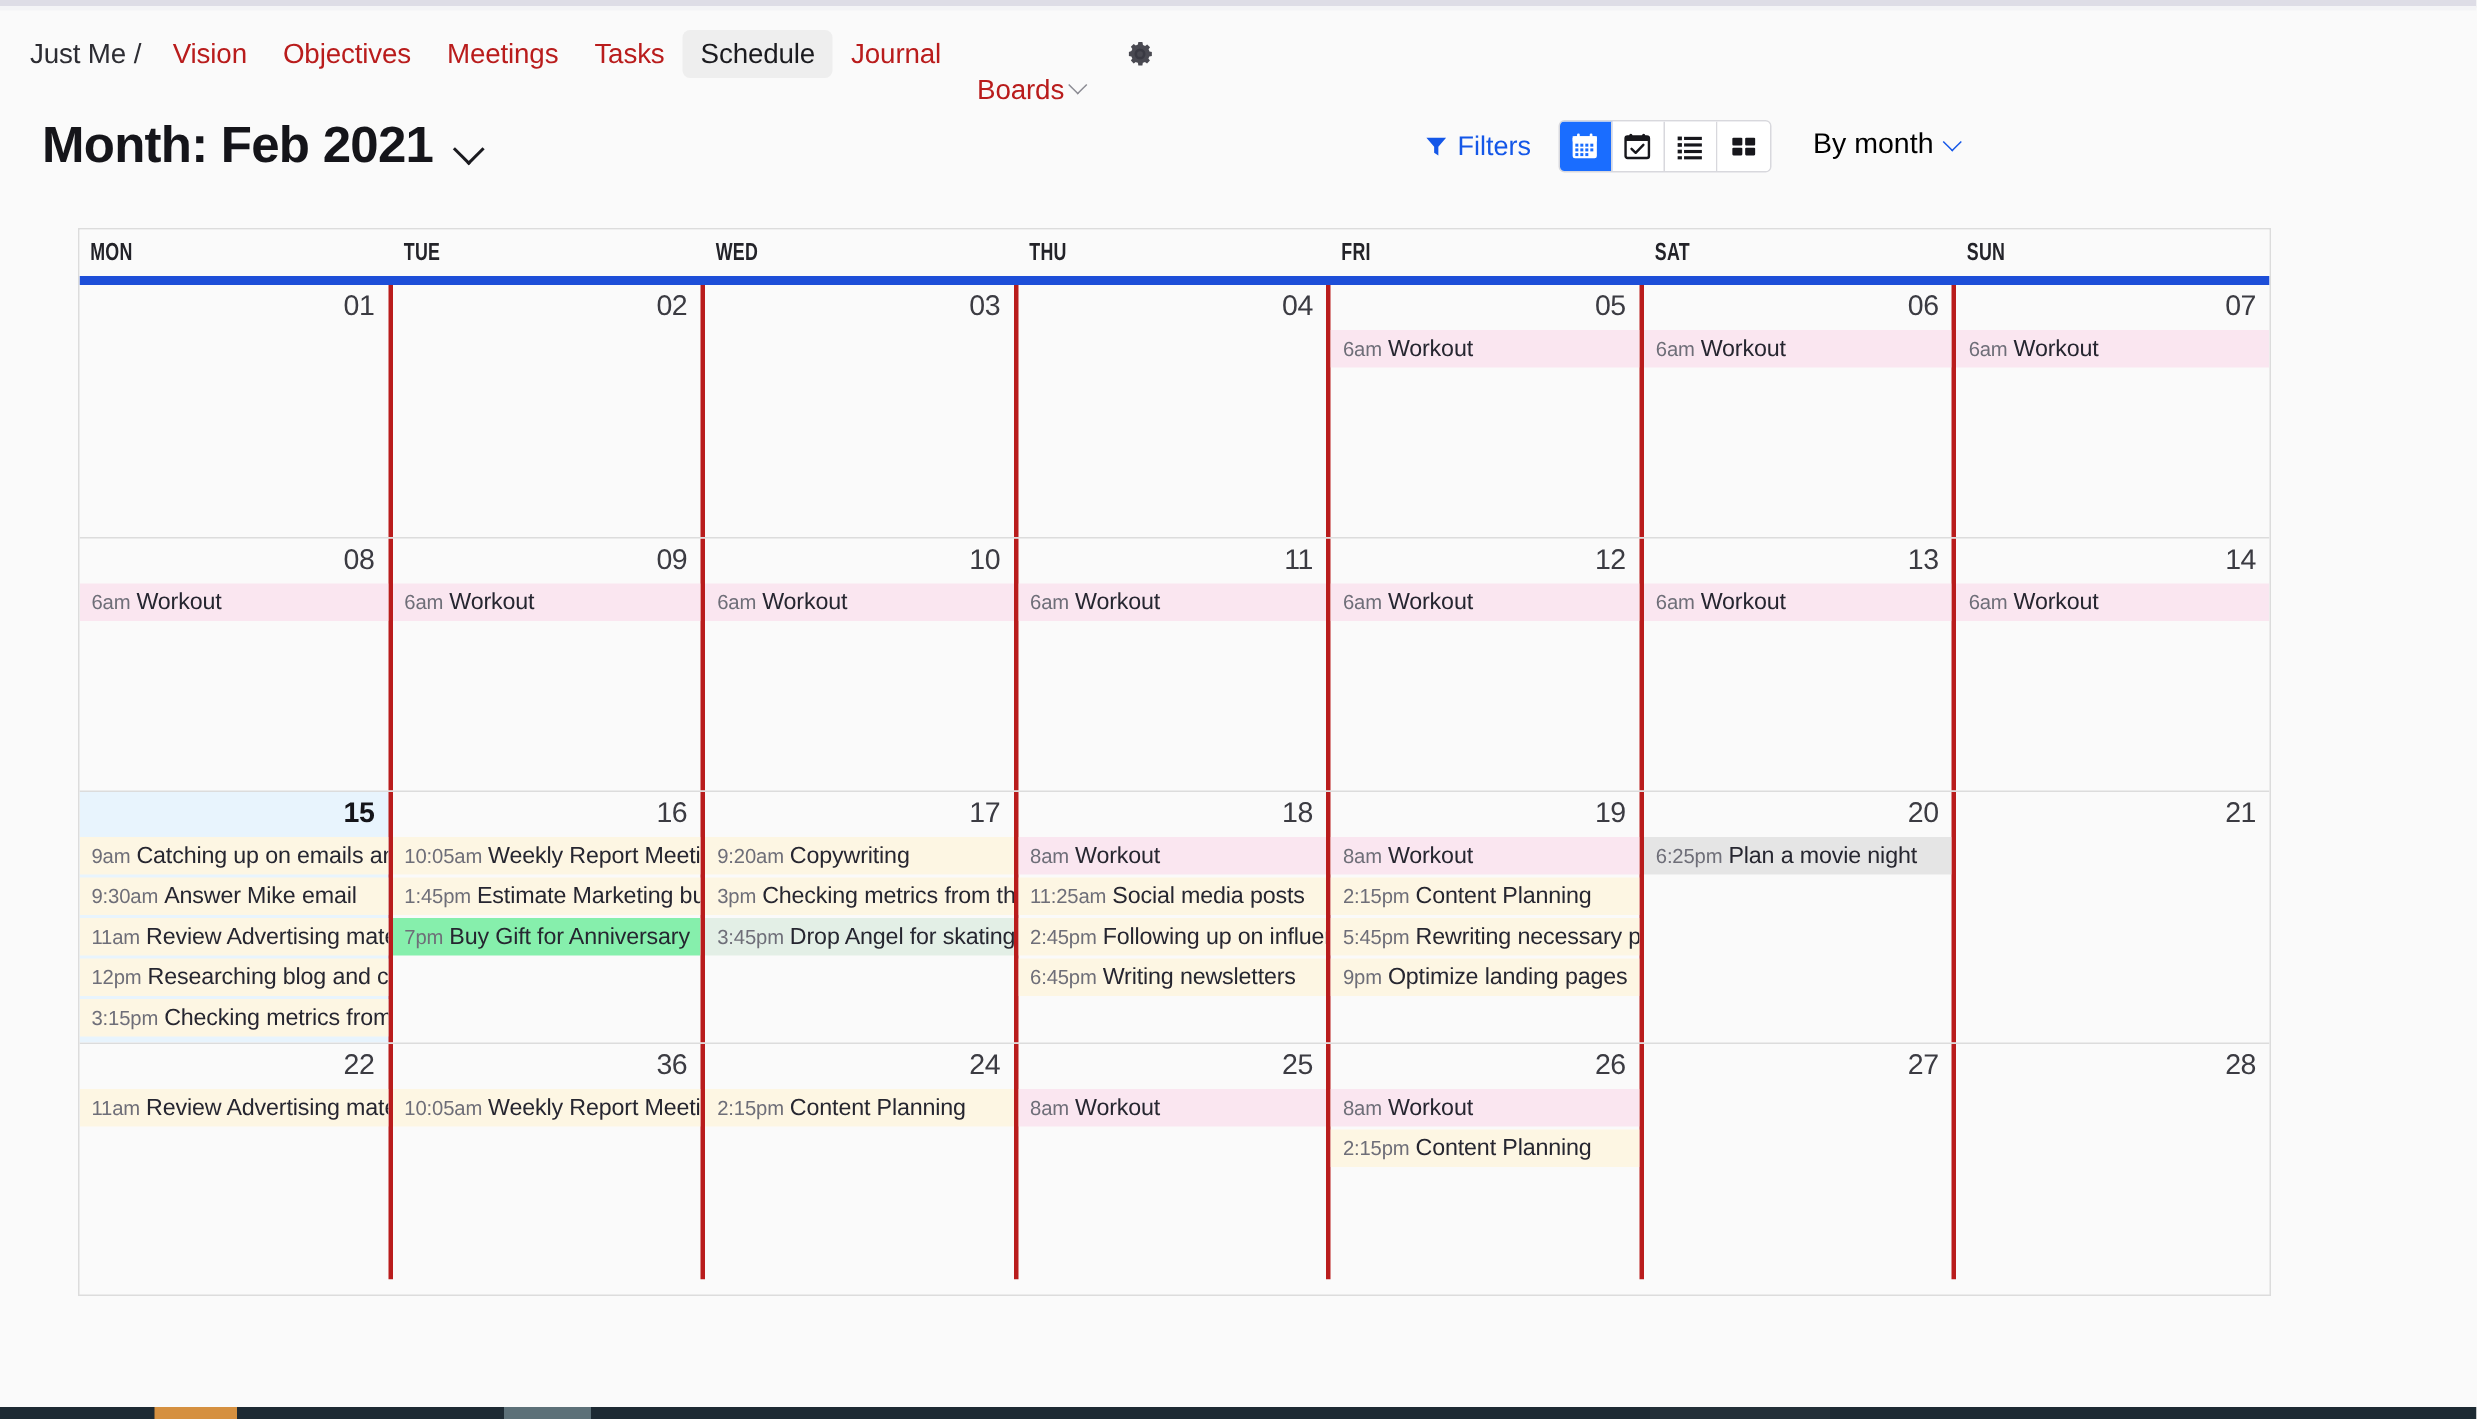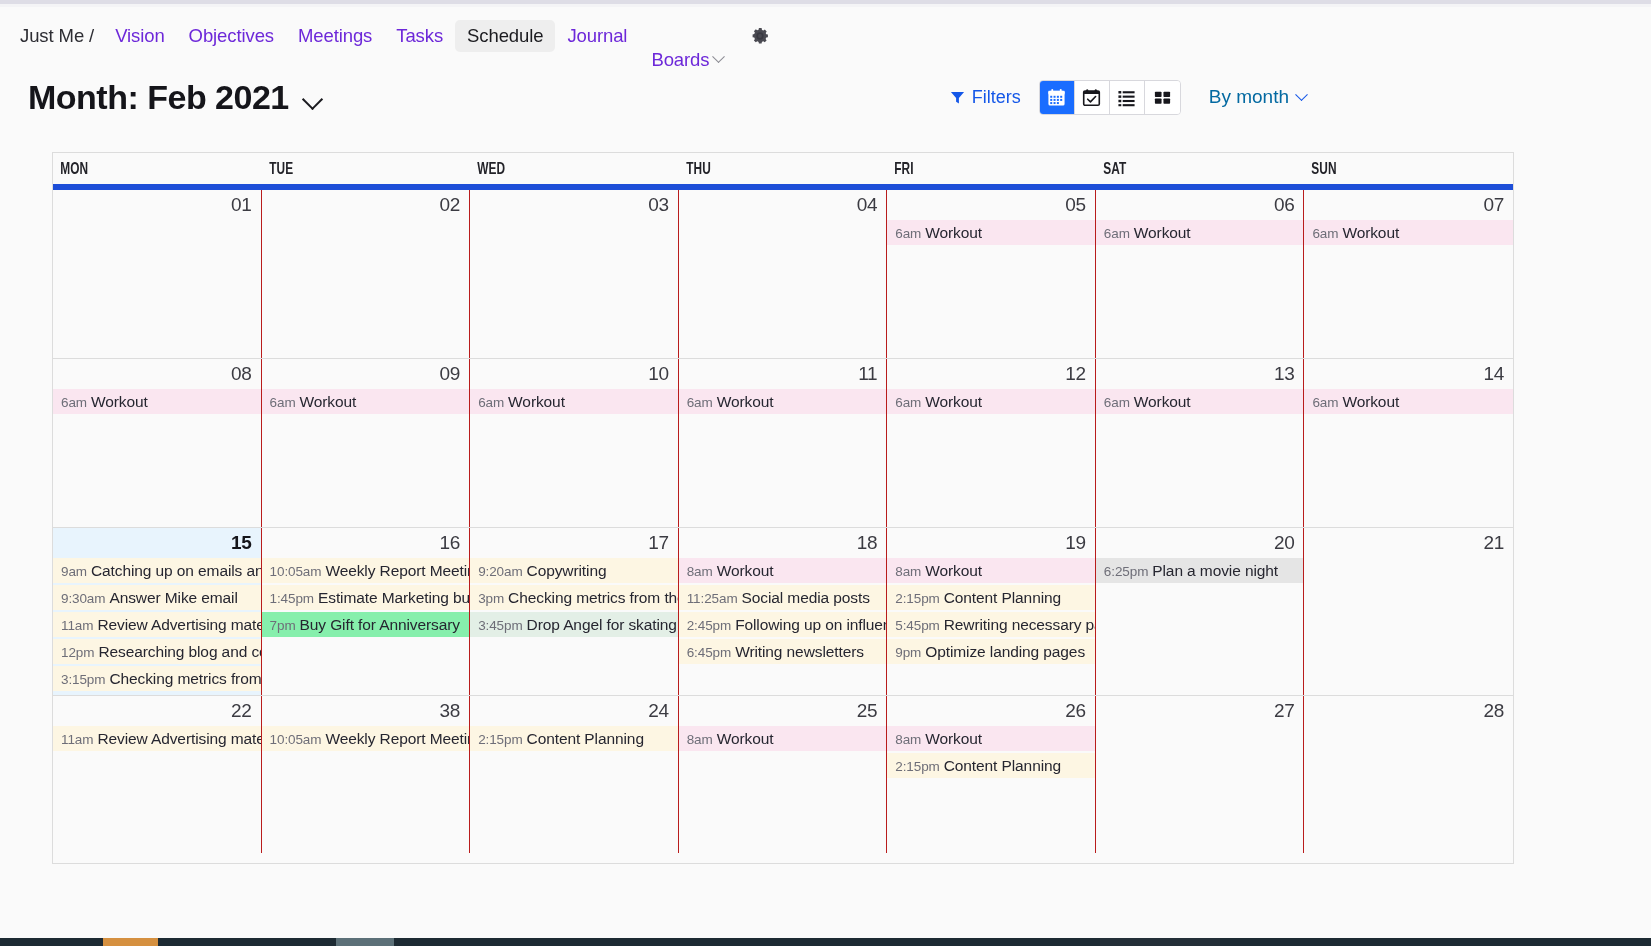--- a/index.html
+++ b/index.html
@@ -31,21 +31,21 @@
   
   .navbar {
     position: absolute; top: 14px; left: 0;
     width: 1651px; height: 44px;
     display: flex; align-items: center;
     padding-left: 18px;
     gap: 0px;
   }
   .nav-item {
     font-size: 18.5px;
-    color: #6d28d9;
+    color: #b91c1c;
     padding: 5px 12px;
     border-radius: 5px;
     white-space: nowrap;
     letter-spacing: -0.1px;
   }
   .nav-item.home { color: #2d2d33; padding-left: 2px; padding-right: 9px; }
   .nav-item.active {
     color: #1b1b1f;
     background: #eeeeee;
     font-weight: 400;
@@ -109,21 +109,21 @@
     width: 35px; height: 33px;
     display: flex; align-items: center; justify-content: center;
     background: #ffffff;
     border-right: 1px solid #d8d8dd;
   }
   .view-btn:last-child { border-right: none; }
   .view-btn.selected { background: #1a6dff; }
   .by-month {
     display: flex; align-items: center; gap: 8px;
     margin-left: 28px;
-    color: #0369a1;
+    color: #000000;
     font-size: 19px;
     white-space: nowrap;
   }
   .caret-blue {
     display: inline-block;
     width: 9px; height: 9px;
     border-right: 1.8px solid #1457e8;
     border-bottom: 1.8px solid #1457e8;
     transform: rotate(45deg) translate(-2px,-2px);
   }
@@ -159,21 +159,21 @@
   .week {
     display: grid;
     grid-template-columns: repeat(7, 1fr);
     border-bottom: 1px solid #dcdcdc;
     overflow: hidden;
   }
   .week.w1, .week.w2 { height: 169px; }
   .week.w3 { height: 168px; }
   .week.w4 { height: 157px; border-bottom: none; }
   .day {
-    border-right: 1px solid #b91c1c;
+    border-right: 3px solid #b91c1c;
     padding: 0;
     overflow: hidden;
     position: relative;
   }
   .day:last-child { border-right: none; }
   .day.today { background: #e8f4fd; }
   .day-num {
     text-align: right;
     padding: 5px 9px 5px 0;
     font-size: 19px;
@@ -476,21 +476,21 @@
           </div>
         </div>
         <div class="week w4">
           <div class="day">
             <div class="day-num">22</div>
             <div class="events">
               <div class="event ev-cream"><span class="etime">11am</span><span>Review Advertising materials</span></div>
             </div>
           </div>
           <div class="day">
-            <div class="day-num">38</div>
+            <div class="day-num">36</div>
             <div class="events">
               <div class="event ev-cream"><span class="etime">10:05am</span><span>Weekly Report Meeting</span></div>
             </div>
           </div>
           <div class="day">
             <div class="day-num">24</div>
             <div class="events">
               <div class="event ev-cream"><span class="etime">2:15pm</span><span>Content Planning</span></div>
             </div>
           </div>

